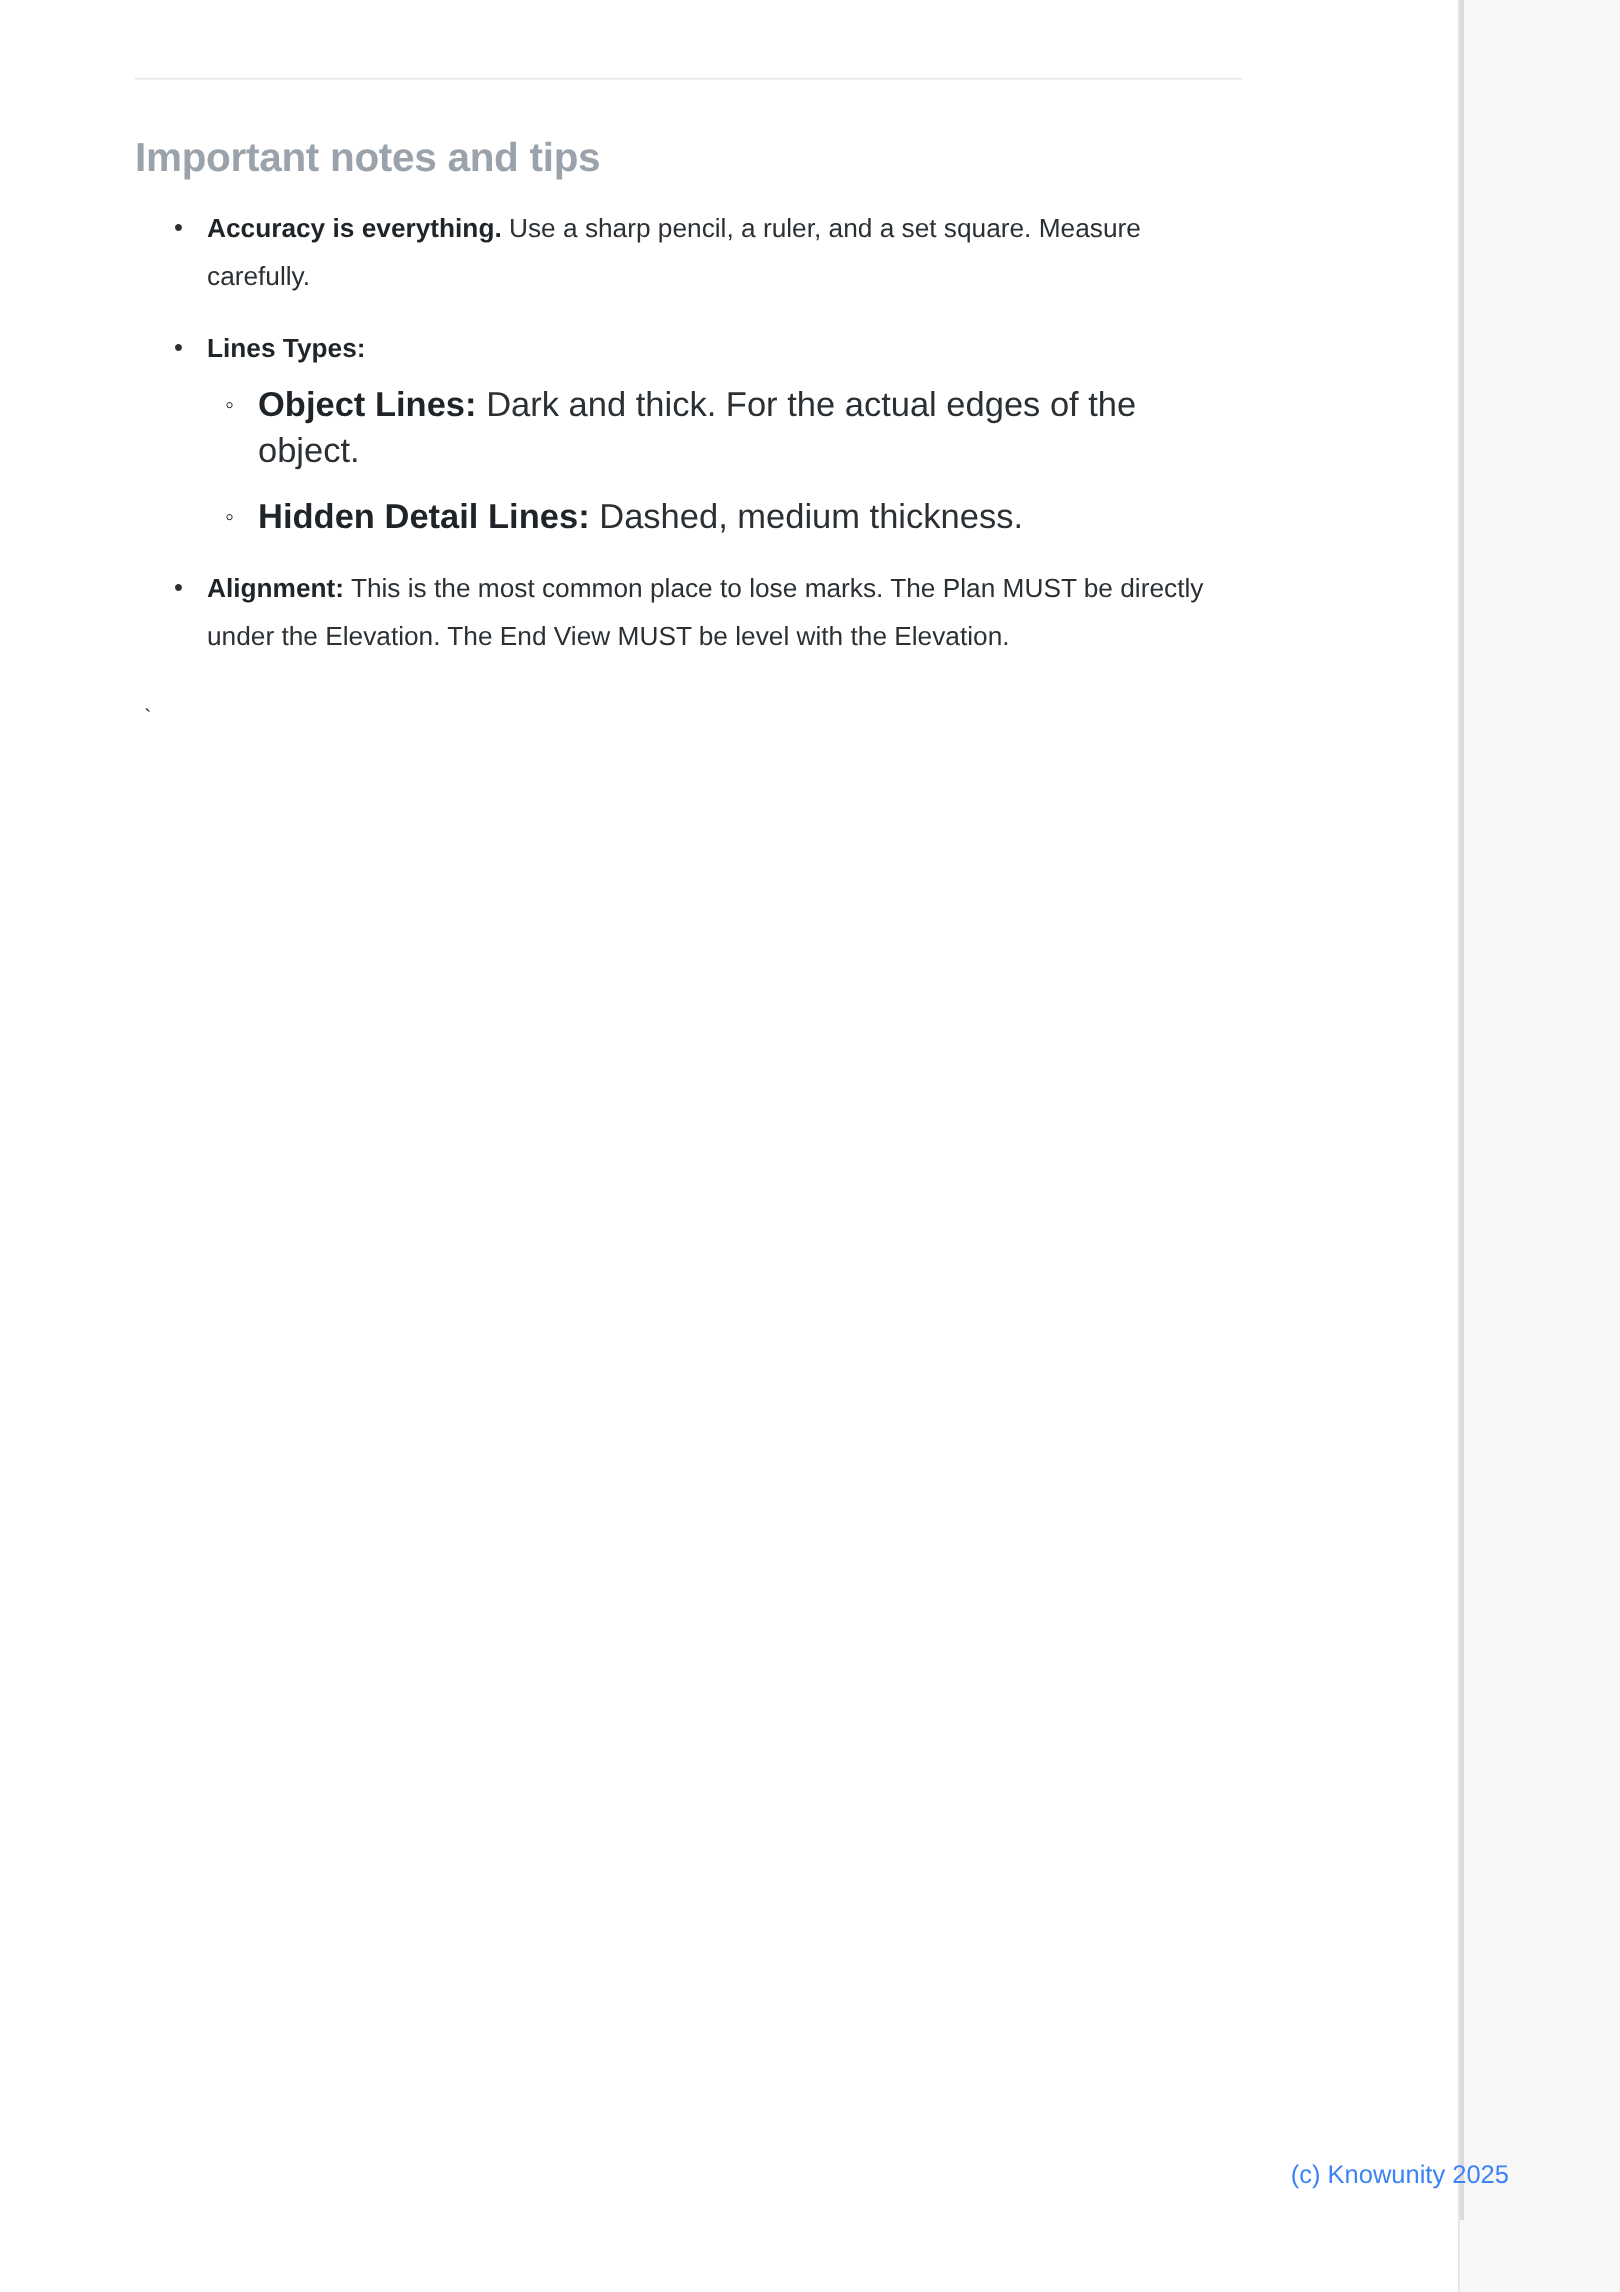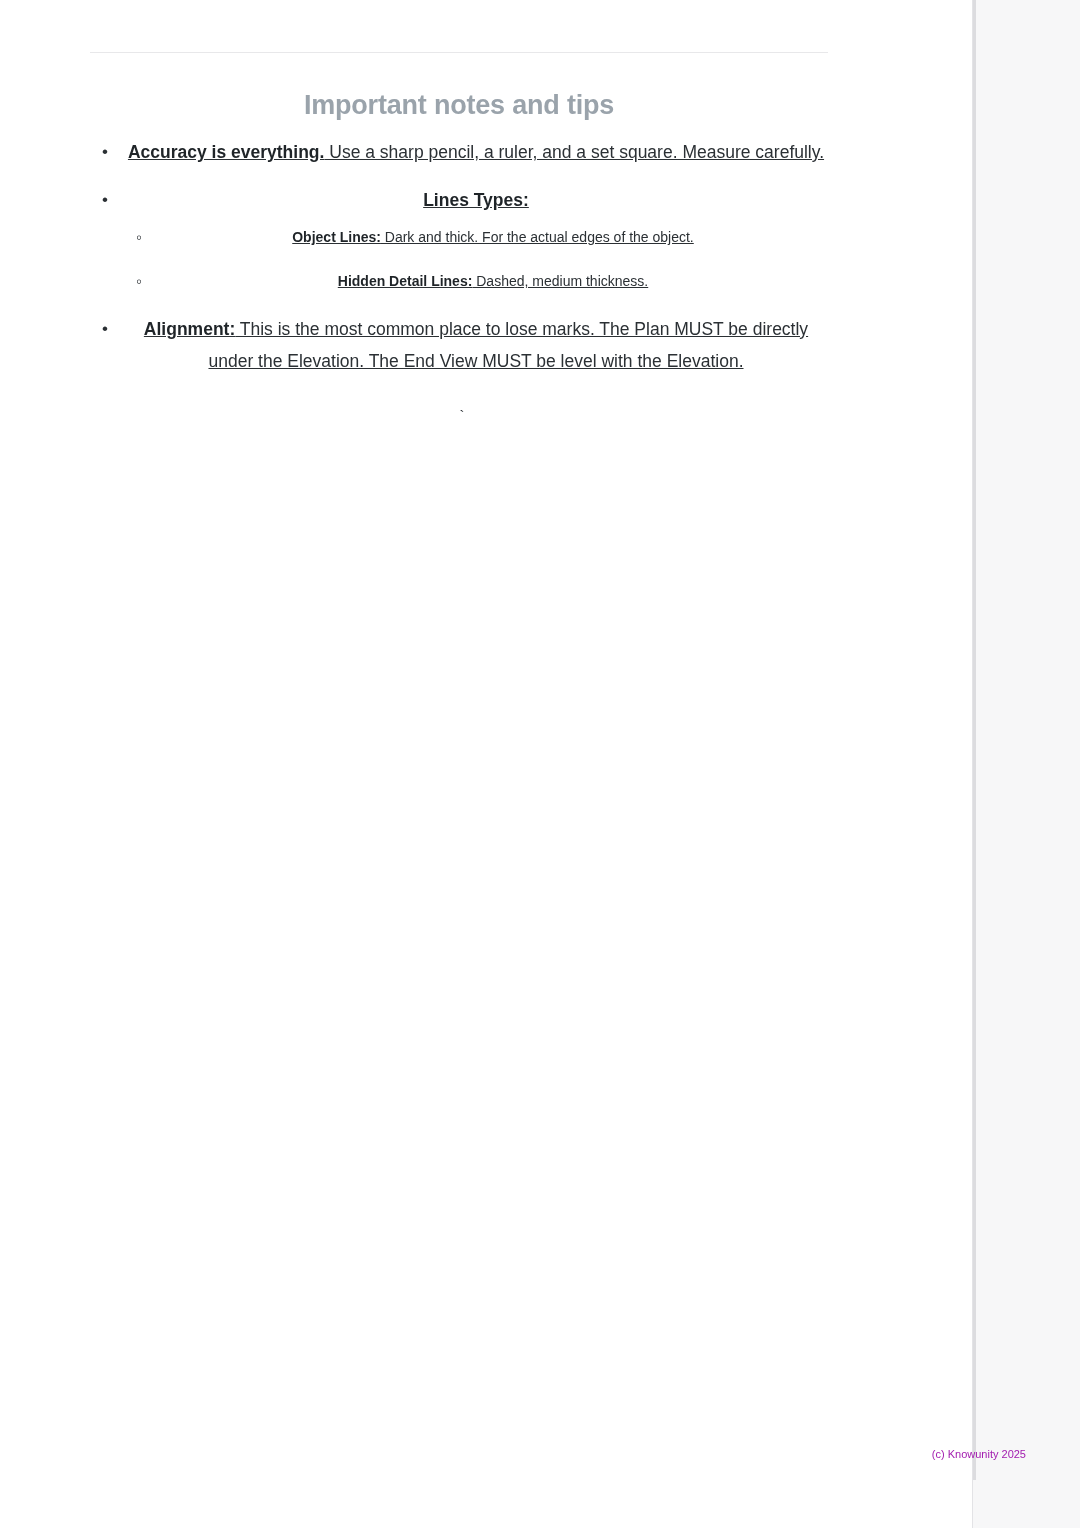--- a/index.html
+++ b/index.html
@@ -18,21 +18,20 @@
   }
 
   
   .page {
     position: absolute;
     left: 0;
     top: 0;
     width: 1080px;
     height: 1528px;
     background: #ffffff;
-    text-align: center;
   }
 
   
   .scroll-gutter {
     position: absolute;
     right: 0;
     top: 0;
     width: 108px;
     height: 1528px;
     background: #f7f7f8;
@@ -74,44 +73,43 @@
     letter-spacing: -0.2px;
   }
 
   ul.level1 {
     margin: 14px 0 0 0;
     padding-left: 34px;
     list-style: none;
   }
   ul.level1 > li {
     position: relative;
-    margin: 0 0 16px 0;
+    margin: 0 0 16px 14px;
     font-size: 17.5px;
     line-height: 32px;
     color: #2b3034;
-    text-decoration: underline;
   }
   ul.level1 > li::before {
     content: "\2022";
     position: absolute;
     left: -22px;
     top: 0;
     font-size: 17px;
     color: #2b3034;
   }
 
   ul.level2 {
     margin: 6px 0 0 0;
     padding-left: 34px;
     list-style: none;
   }
   ul.level2 > li {
     position: relative;
     margin: 0 0 13px 0;
-    font-size: 14px;
+    font-size: 23px;
     line-height: 31px;
     color: #2b3034;
   }
   ul.level2 > li::before {
     content: "\25E6";
     position: absolute;
     left: -22px;
     top: 0;
     font-size: 17px;
     color: #2b3034;
@@ -123,24 +121,24 @@
   .stray-tick {
     margin: 30px 0 0 0;
     padding-left: 6px;
     font-size: 15px;
     line-height: 18px;
     color: #2b3034;
   }
 
   .footer-credit {
     position: absolute;
-    right: 54px;
+    right: 74px;
     bottom: 68px;
-    font-size: 11px;
-    color: #a21caf;
+    font-size: 17px;
+    color: #3b82f6;
     font-family: "Liberation Sans", sans-serif;
     white-space: nowrap;
   }
 </style>
 </head>
 <body>
 
 <div class="page">
 
   <div class="top-rule"></div>

